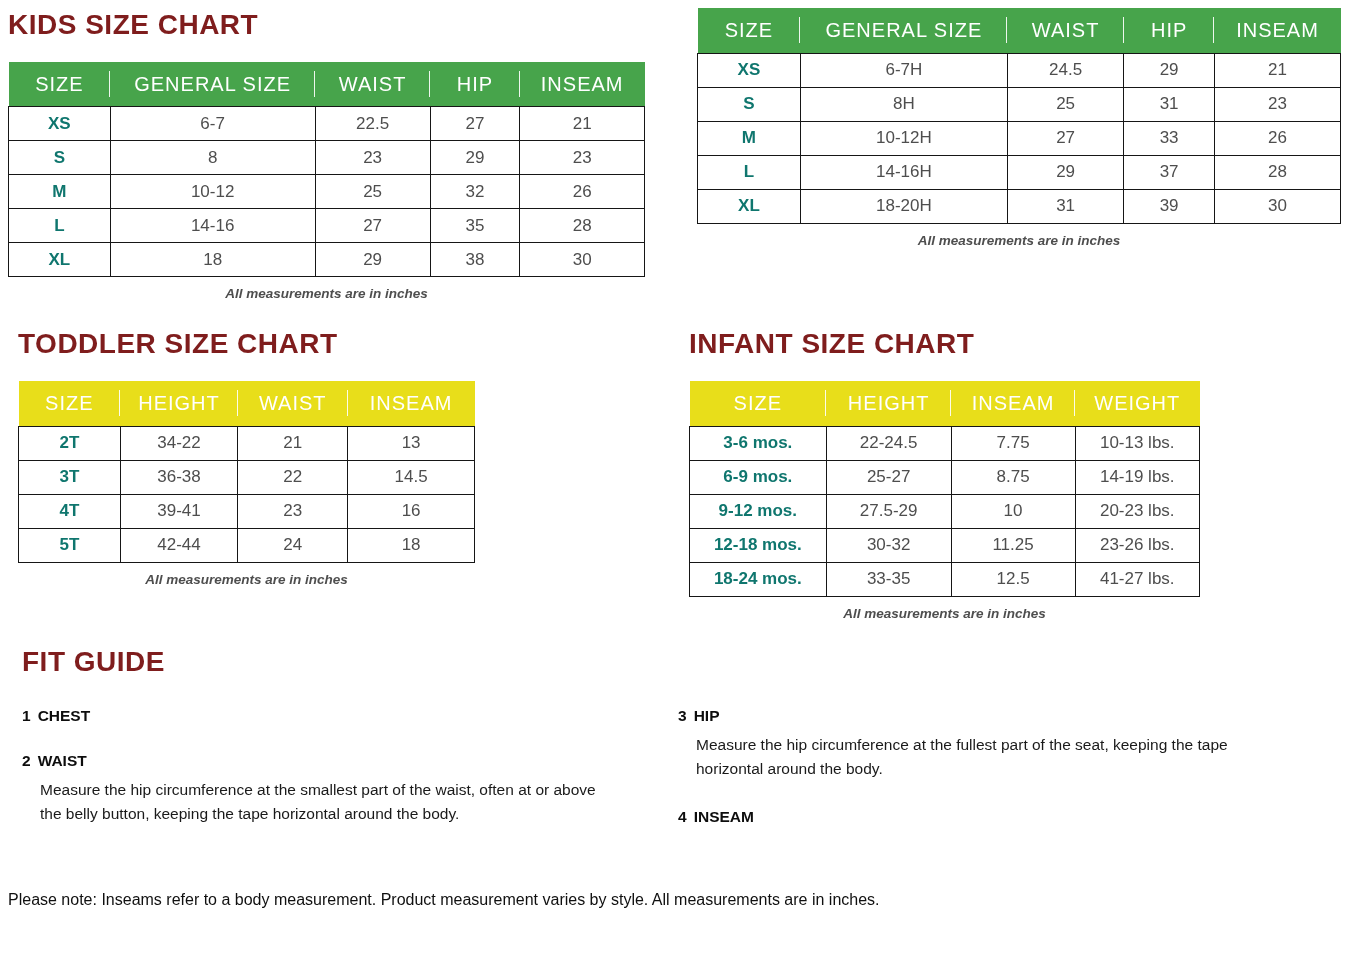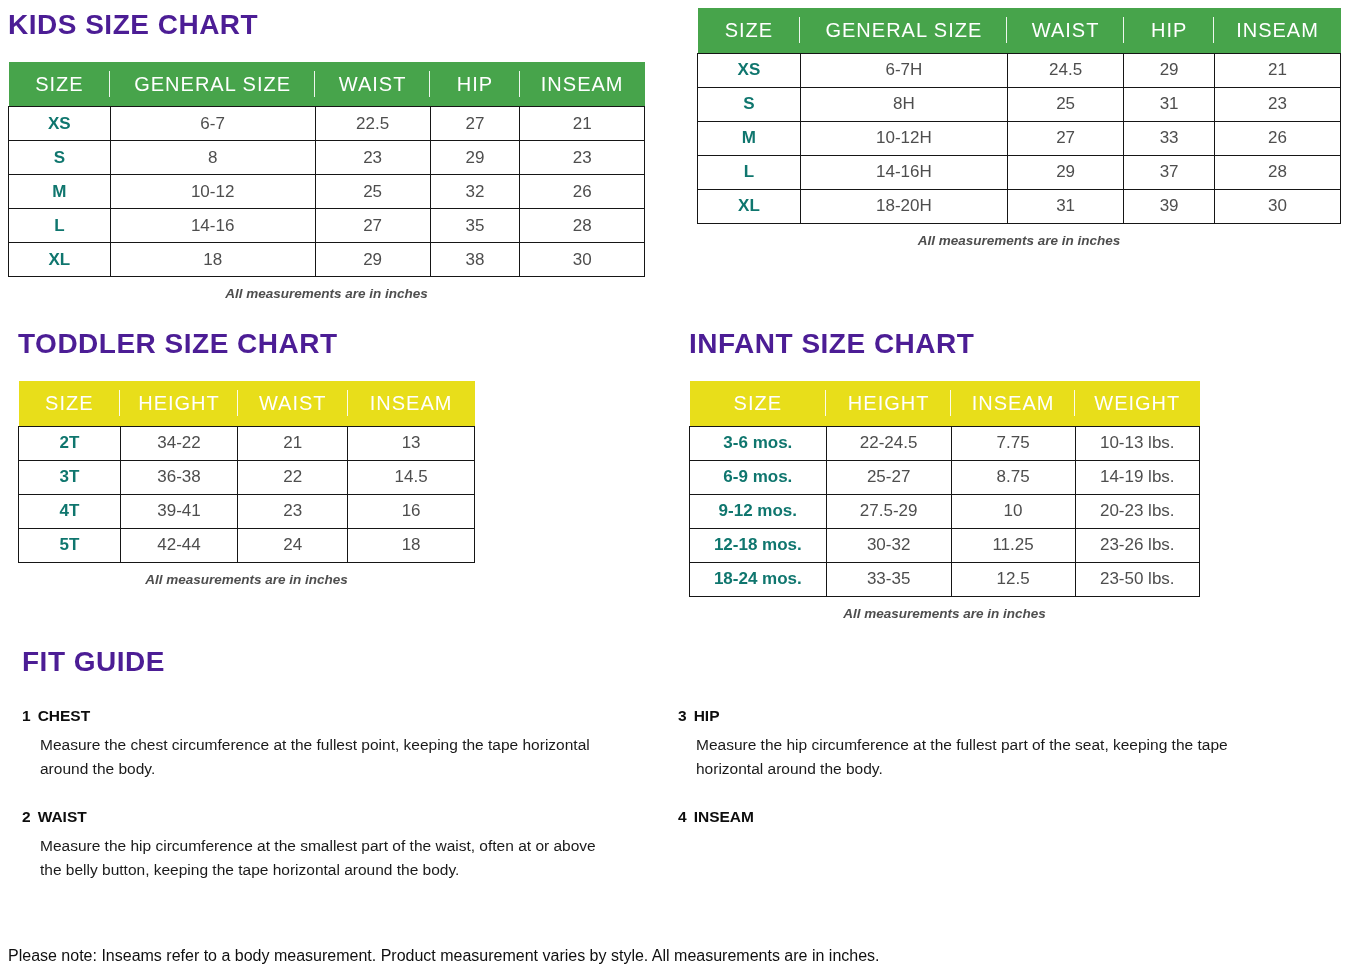--- a/index.html
+++ b/index.html
@@ -8,21 +8,21 @@
     width: 1351px; height: 964px; overflow: hidden;
     font-family: "Liberation Sans", "DejaVu Sans", sans-serif;
     color: #111;
   }
   .page { padding: 8px 8px 0 8px; }
 
   
   .charts-row { display: grid; grid-template-columns: 645px 644px; column-gap: 44px; }
   .charts-row.second { margin-top: 26px; }
   .section-title {
-    font-size: 28px; font-weight: 800; color: #4c1d95;
+    font-size: 28px; font-weight: 800; color: #7f1d1d;
     letter-spacing: 0.5px; line-height: 1.1; margin: 2px 0 21px 0;
   }
   .chart-section.indented { margin-left: 10px; }
   .chart-section.indented-sm { margin-left: -8px; }
 
   table.size-table { border-collapse: collapse; table-layout: fixed; }
   table.size-table th {
     height: 45px; border: 0; color: #ffffff; font-weight: 400;
     font-size: 20px; letter-spacing: 1px; text-align: center;
     position: relative; vertical-align: middle;
@@ -274,37 +274,36 @@
             <tr>
               <td class="rowlabel">12-18 mos.</td>
               <td>30-32</td>
               <td>11.25</td>
               <td>23-26 lbs.</td>
             </tr>
             <tr>
               <td class="rowlabel">18-24 mos.</td>
               <td>33-35</td>
               <td>12.5</td>
-              <td>23-50 lbs.</td>
+              <td>41-27 lbs.</td>
             </tr>
           </tbody>
       </table>
       <div class="measure-note">All measurements are in inches</div>
     </section>
   </div>
 
   <section class="fit-guide">
     <h2 class="section-title">FIT GUIDE</h2>
     <div class="fit-items">
       <div class="fit-col">
         <div class="fit-item">
           <div class="fit-item-heading">
             <span class="num">1</span><span>CHEST</span>
           </div>
-          <div class="fit-item-text">Measure the chest circumference at the fullest point, keeping the tape horizontal around the body.</div>
         </div>
         <div class="fit-item">
           <div class="fit-item-heading">
             <span class="num">2</span><span>WAIST</span>
           </div>
           <div class="fit-item-text">Measure the hip circumference at the smallest part of the waist, often at or above the belly button, keeping the tape horizontal around the body.</div>
         </div>
       </div>
       <div class="fit-col">
         <div class="fit-item">

